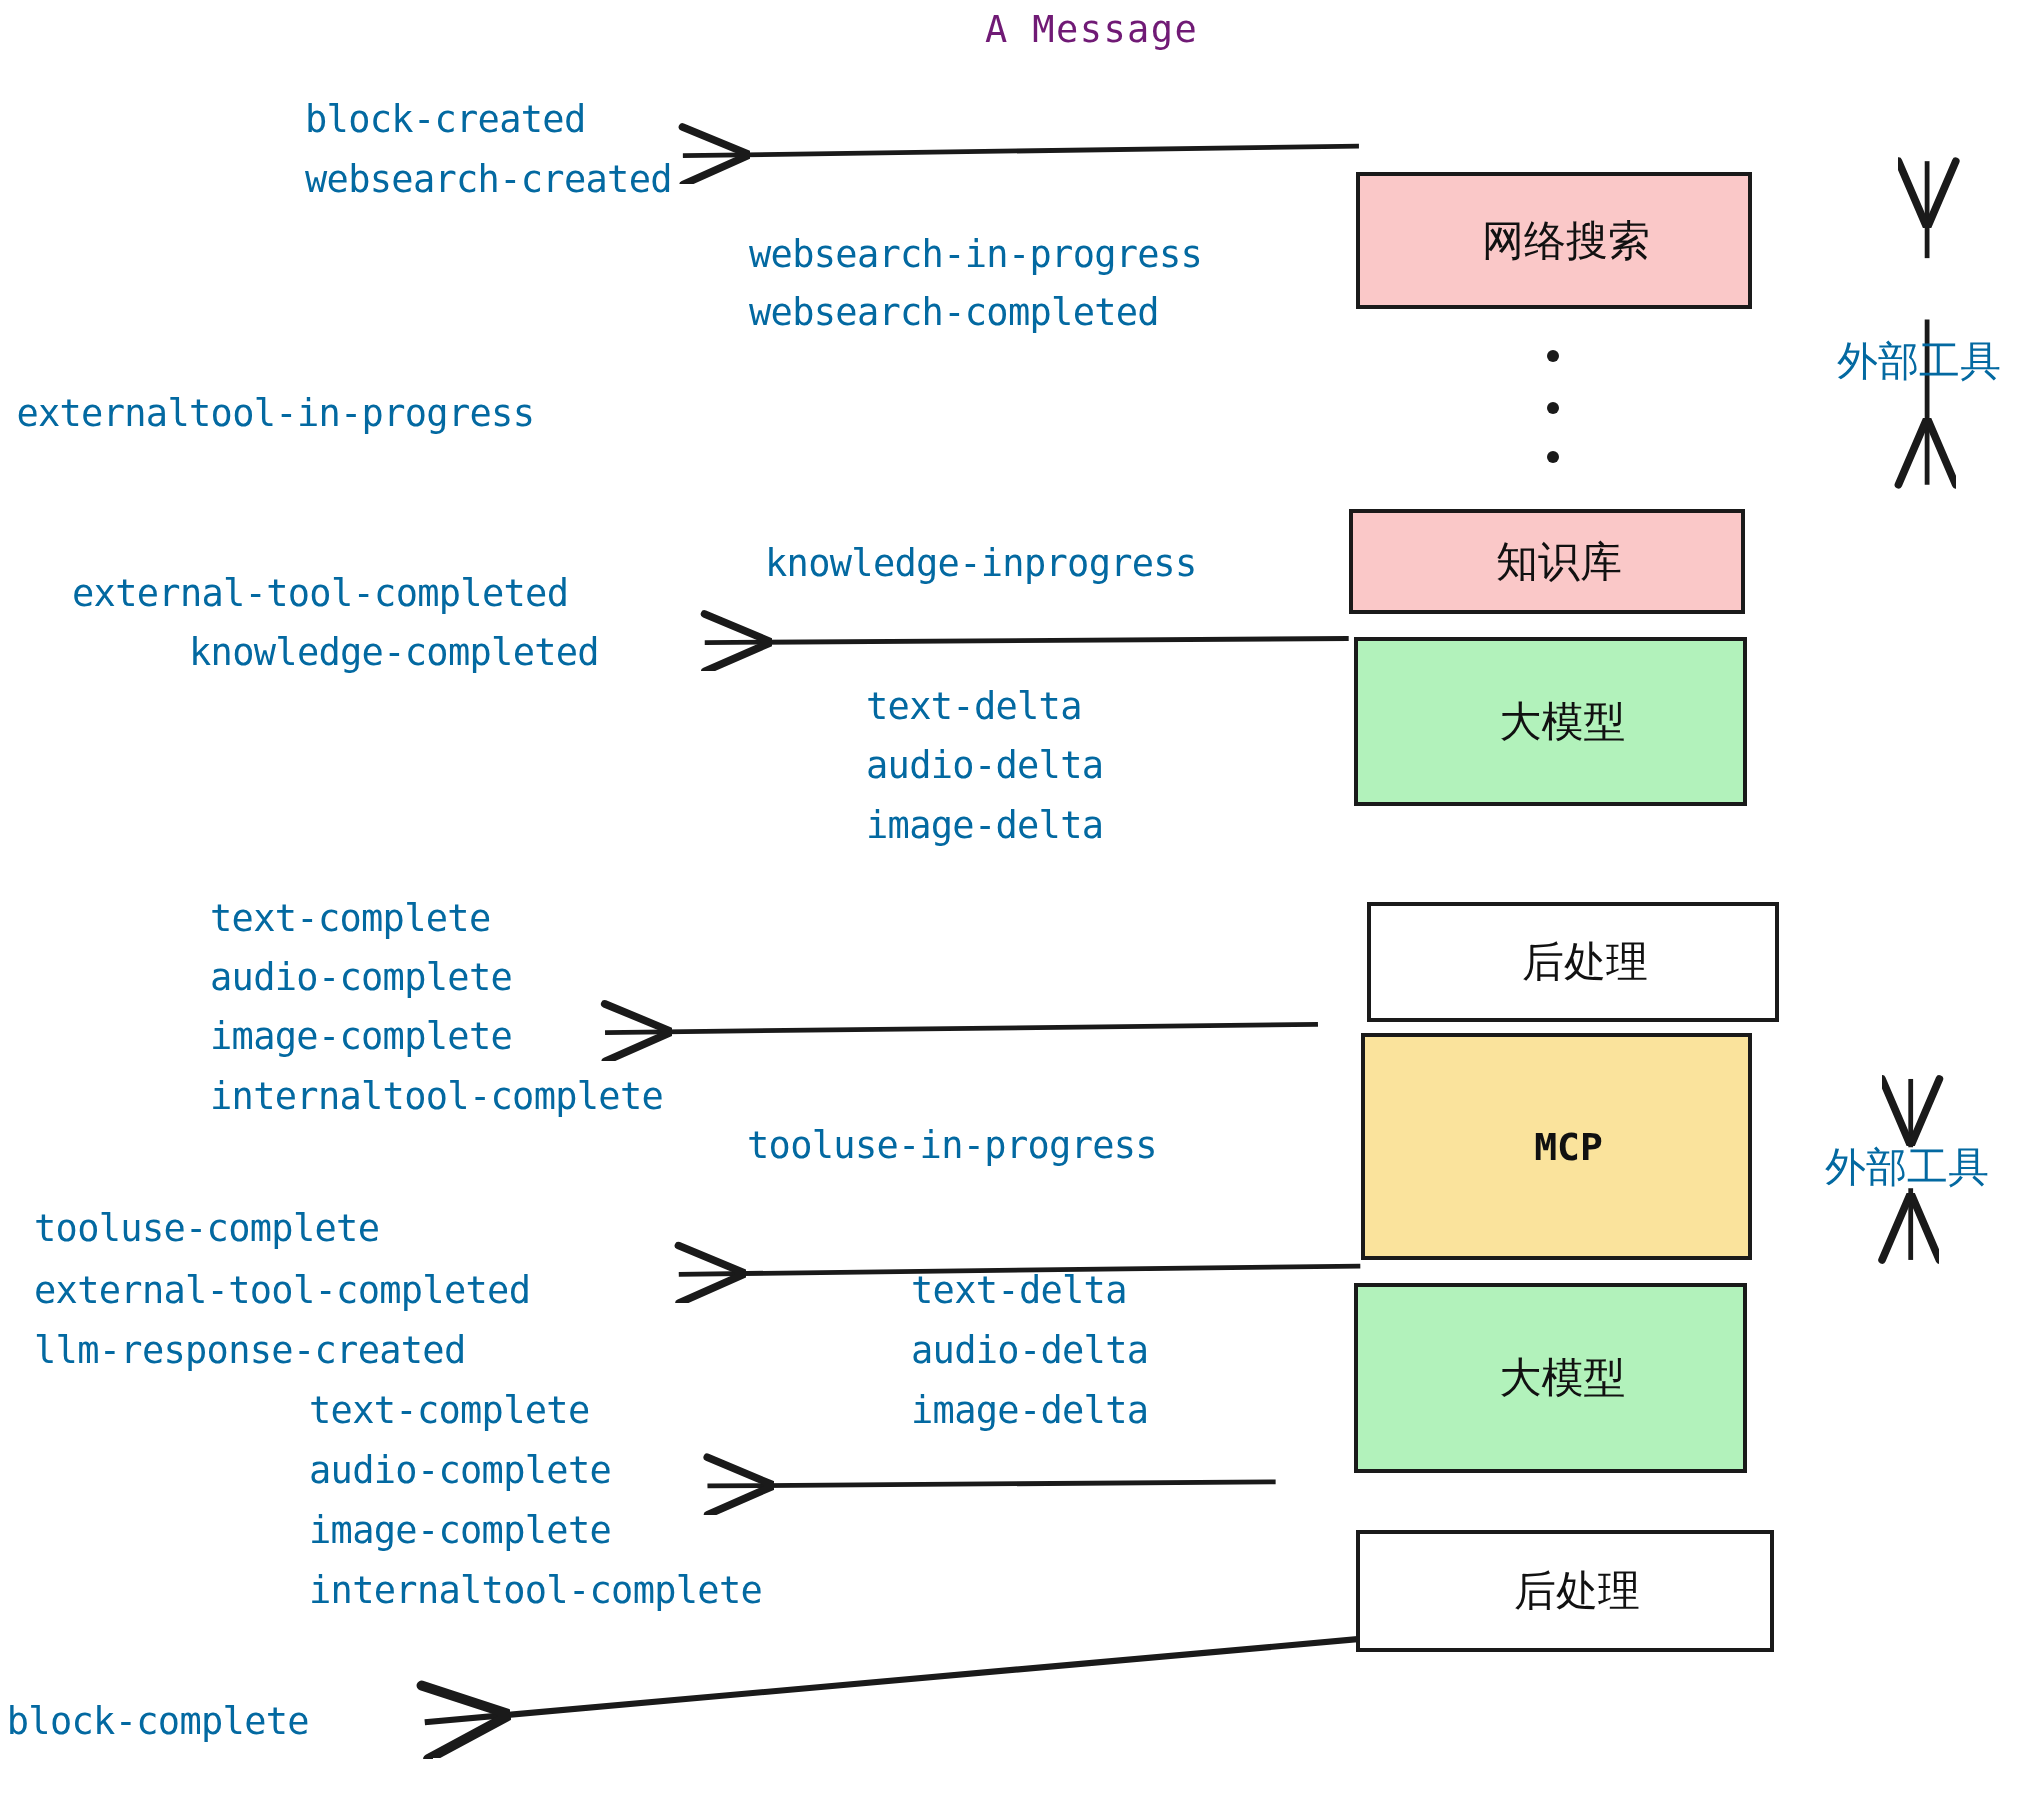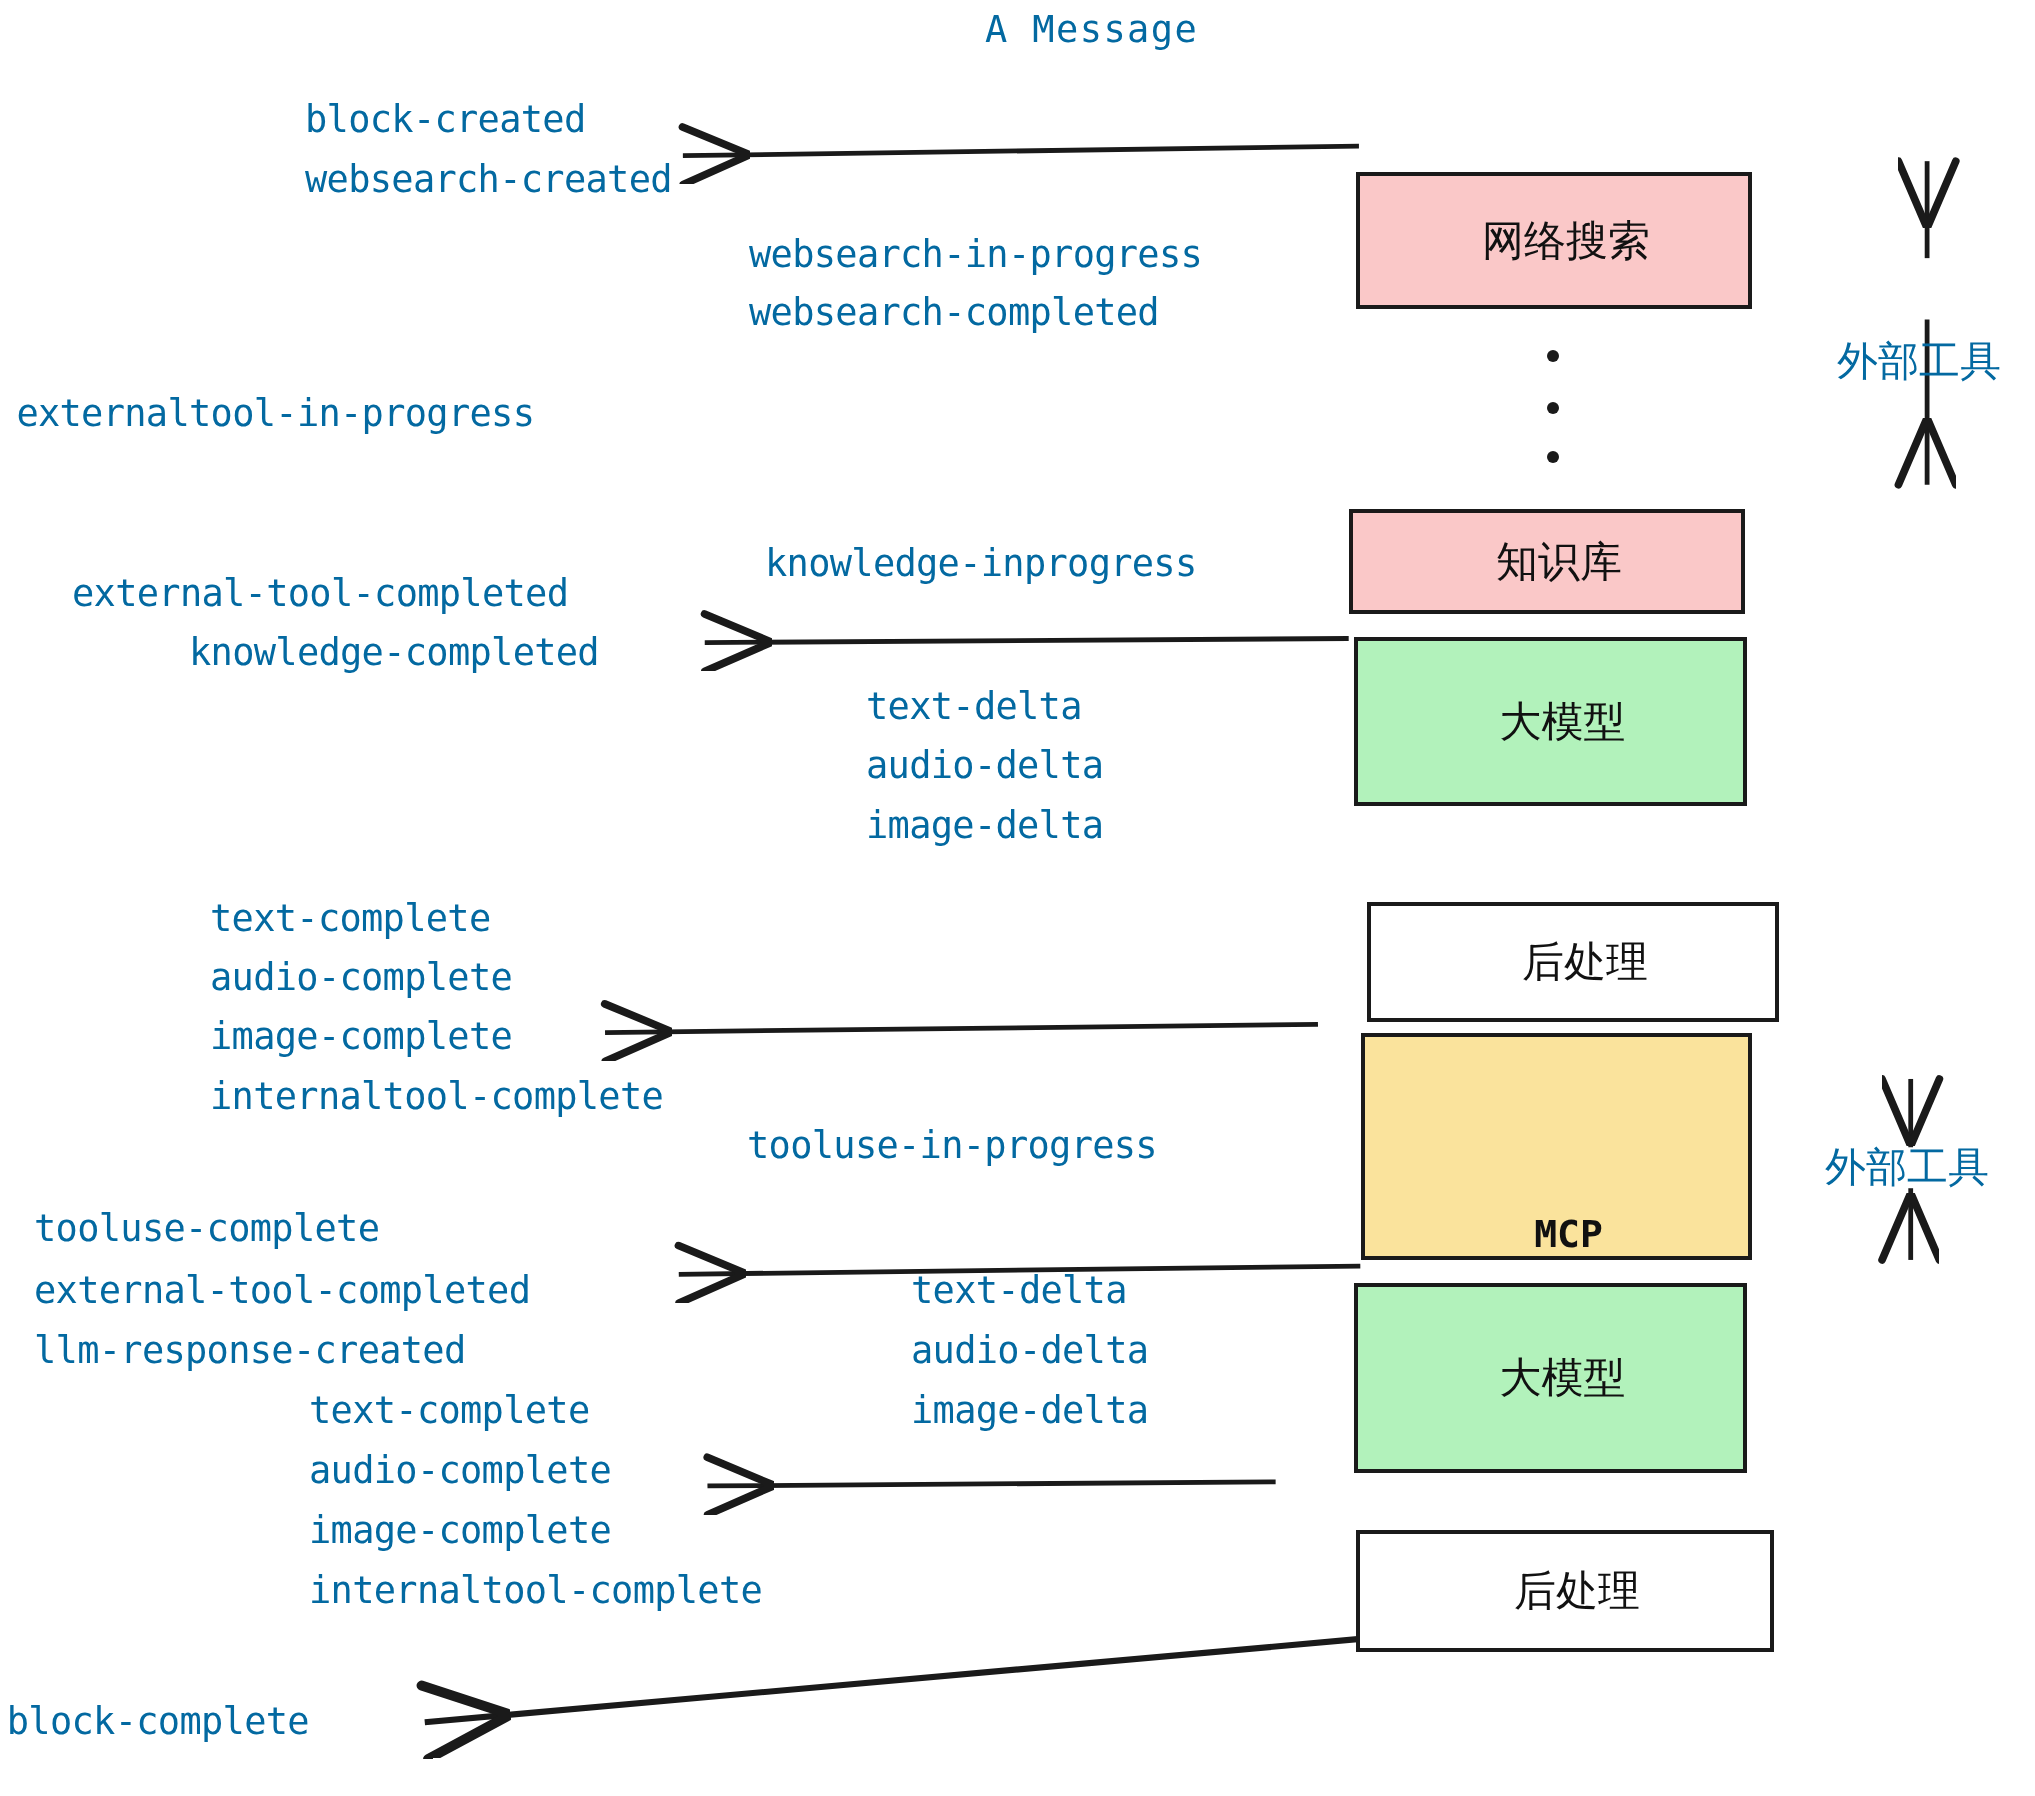--- a/index.html
+++ b/index.html
@@ -23,21 +23,21 @@
     white-space: nowrap;
     color: #0369a1;
     font-family: "DejaVu Sans Mono", "Liberation Mono", monospace;
     font-size: 37px;
     line-height: 1;
     letter-spacing: -0.7px;
   }
   .title {
     position: absolute;
     white-space: nowrap;
-    color: #0369a1;
+    color: #701a75;
     font-family: "DejaVu Sans Mono", "Liberation Mono", monospace;
     font-size: 37px;
     line-height: 1;
     letter-spacing: 1.4px;
   }
   .box {
     position: absolute;
     box-sizing: border-box;
     border: 4.1px solid #1a1a1a;
     display: flex;
@@ -46,21 +46,20 @@
     color: #111111;
     font-family: "DejaVu Sans", "Liberation Sans", sans-serif;
     font-size: 42px;
     font-weight: 500;
     padding-left: 24px;
   }
   .box.mono {
     font-family: "DejaVu Sans Mono", "Liberation Mono", monospace;
     font-size: 38px;
     font-weight: bold;
-    align-items: flex-end;
   }
   .cn-side {
     position: absolute;
     white-space: nowrap;
     color: #0369a1;
     font-family: "DejaVu Sans", "Liberation Sans", sans-serif;
     font-size: 41px;
     line-height: 1;
   }
   .dot {

